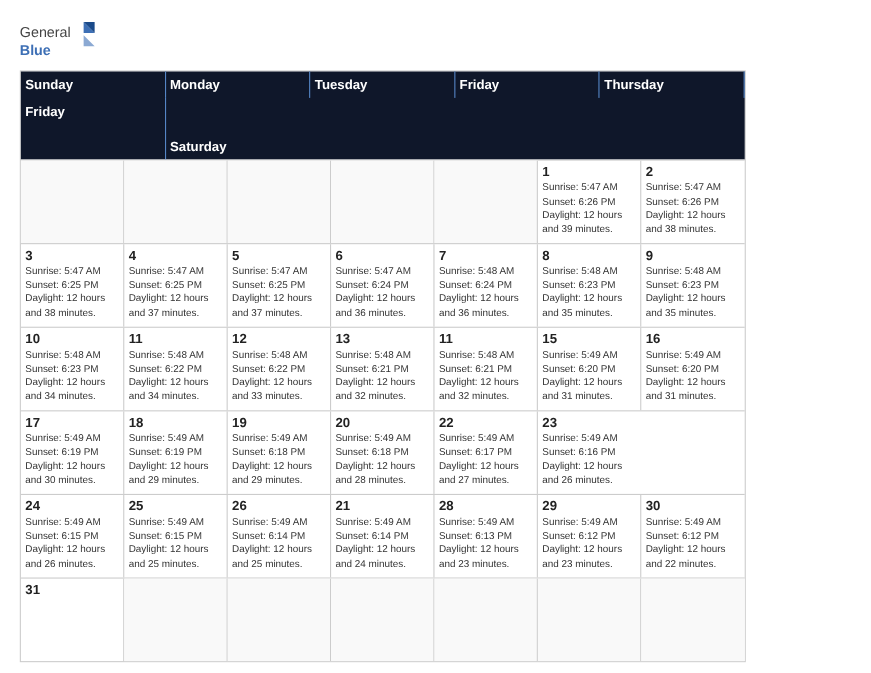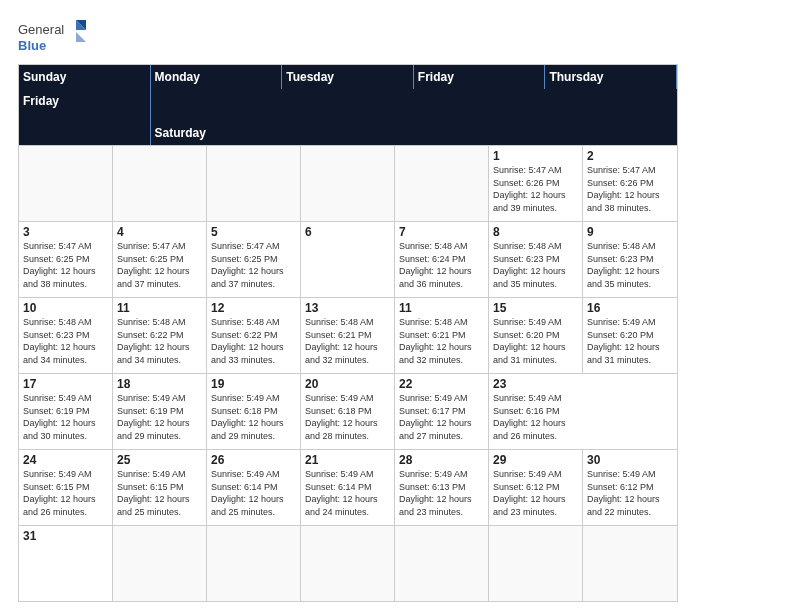--- a/index.html
+++ b/index.html
@@ -164,20 +164,24 @@
           </div>
           <div class="cal-cell">
             <span class="day-num">5</span>
             <div class="sun-info">Sunrise: 5:47 AM
 Sunset: 6:25 PM
 Daylight: 12 hours
 and 37 minutes.</div>
           </div>
           <div class="cal-cell">
             <span class="day-num">6</span>
+            <div class="sun-info">Sunrise: 5:47 AM
+Sunset: 6:24 PM
+Daylight: 12 hours
+and 36 minutes.</div>
           </div>
           <div class="cal-cell">
             <span class="day-num">7</span>
             <div class="sun-info">Sunrise: 5:48 AM
 Sunset: 6:24 PM
 Daylight: 12 hours
 and 36 minutes.</div>
           </div>
           <div class="cal-cell">
             <span class="day-num">8</span>

